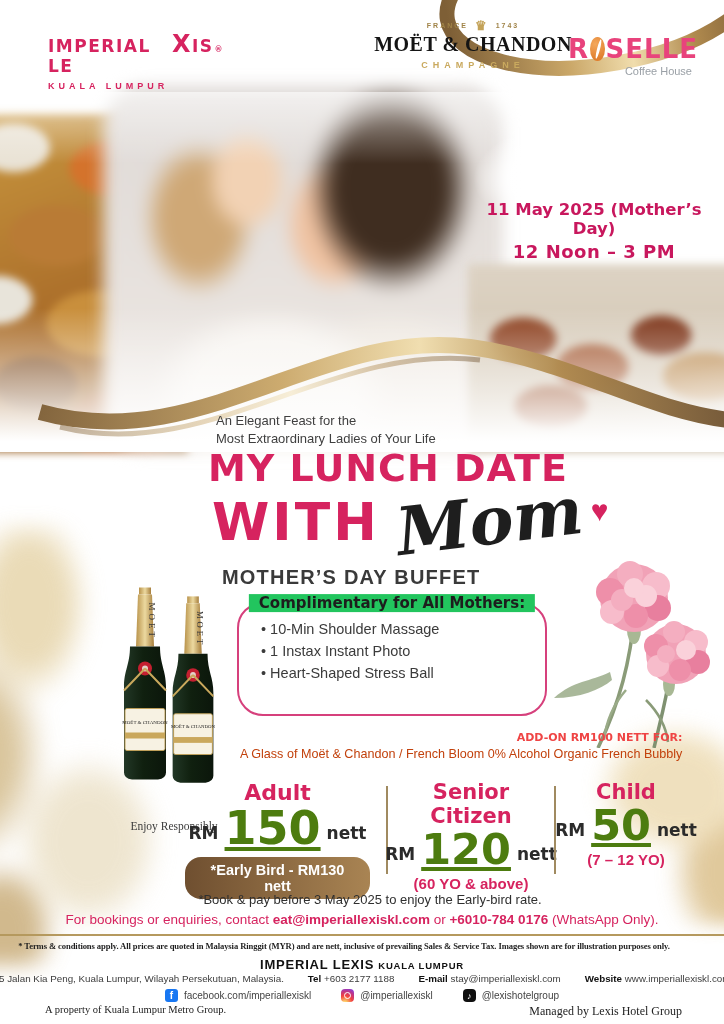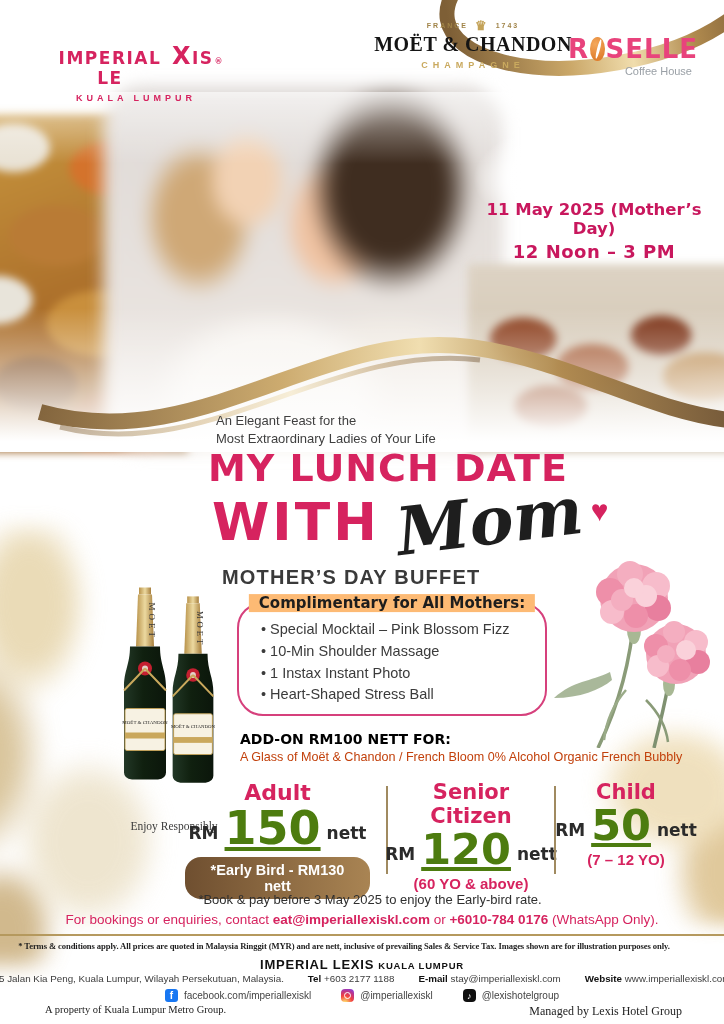--- a/index.html
+++ b/index.html
@@ -14,21 +14,21 @@
       radial-gradient(100px 120px at 48% 72%, #e9ddc0 0 45%, transparent 75%),
       radial-gradient(80px 100px at 22% 92%, #c2a268 0 40%, transparent 70%);
     filter:blur(10px);opacity:.75;}
   .satin{position:absolute;right:-60px;top:715px;width:240px;height:210px;z-index:1;
     background:
       radial-gradient(110px 90px at 55% 35%, #ecd9ae 0 45%, transparent 75%),
       radial-gradient(95px 120px at 80% 75%, #d9bc84 0 40%, transparent 72%);
     filter:blur(9px);opacity:.8;}
 
   
-  .logo-imperial{position:absolute;left:48px;top:36px;width:176px;text-align:center;z-index:7;color:#d6235f;margin-top:12px;}
+  .logo-imperial{position:absolute;left:48px;top:36px;width:176px;text-align:left;z-index:7;color:#d6235f;}
   .li-name{font-family:"DejaVu Sans",sans-serif;font-weight:bold;font-size:17px;letter-spacing:1.5px;
            display:flex;align-items:baseline;justify-content:center;}
   .li-x{font-size:24px;line-height:14px;}
   .li-reg{font-size:8px;vertical-align:super;margin-left:1px;}
   .li-city{margin-top:5px;font-weight:bold;font-size:9px;letter-spacing:4px;}
   .logo-moet{position:absolute;left:366px;top:20px;width:214px;text-align:center;z-index:7;}
   .moet-top{display:flex;align-items:center;justify-content:center;gap:7px;
             font-size:7px;font-weight:bold;color:#a08347;letter-spacing:2px;}
   .crown{color:#c3a258;font-size:13px;line-height:11px;}
   .moet-name{margin-top:2px;font-family:"Liberation Serif",serif;font-weight:bold;font-size:20px;
@@ -91,38 +91,38 @@
   .title2{font-family:"DejaVu Sans",sans-serif;font-weight:bold;font-size:52px;color:#d6235f;letter-spacing:3px;}
   .mom-script{font-family:"DejaVu Serif",serif;font-style:italic;font-weight:bold;font-size:66px;
               color:#1e1e1e;margin-left:16px;margin-top:-10px;transform:rotate(-7deg);}
   .heart{color:#d6235f;font-size:30px;margin-left:8px;margin-top:2px;}
   .subtitle{position:absolute;left:222px;top:566px;z-index:7;font-weight:bold;font-size:20px;
             letter-spacing:1.2px;color:#3a3a3a;}
 
   
   .comp-box{position:absolute;left:237px;top:602px;width:306px;height:110px;z-index:7;
             border:2px solid #d6407c;border-radius:26px;background:rgba(255,255,255,.75);}
-  .comp-head{position:absolute;left:50%;top:0;transform:translate(-50%,-55%);background:#fdba74;
+  .comp-head{position:absolute;left:50%;top:0;transform:translate(-50%,-55%);background:#22c55e;
              padding:0 10px;font-family:"DejaVu Sans",sans-serif;font-weight:bold;font-size:15px;
              color:#1d1d1d;white-space:nowrap;}
   .comp-list{margin:0;padding:15px 0 0 22px;list-style:none;}
   .comp-list li{font-size:14.5px;color:#3b3b3b;line-height:1.5;}
   .comp-list li::before{content:"• ";}
 
   
   .bottles{position:absolute;left:116px;top:586px;width:112px;height:196px;z-index:7;}
   .bottle2{position:absolute;left:48px;top:6px;transform:scale(.97);}
   .bottle1{position:absolute;left:0;top:0;z-index:2;}
   .bottles-caption{position:absolute;left:96px;top:820px;width:156px;text-align:center;z-index:7;
                    font-family:"Liberation Serif",serif;font-size:11.5px;color:#3c3c3c;}
   .flowers{position:absolute;right:-6px;top:550px;width:192px;height:198px;z-index:6;}
 
   
   .addon{position:absolute;left:240px;top:731px;z-index:7;}
-  .addon-head{font-family:"DejaVu Sans",sans-serif;font-weight:bold;font-size:14px;color:#000000;}
+  .addon-head{font-family:"DejaVu Sans",sans-serif;font-weight:bold;font-size:11px;color:#ef4444;text-align:right;}
   .addon-detail{margin-top:3px;font-size:12.6px;color:#c2410c;white-space:nowrap;}
 
   
   .price-col{position:absolute;top:780px;text-align:center;z-index:7;}
   .price-adult{left:185px;width:185px;}
   .price-senior{left:396px;width:150px;}
   .price-child{left:560px;width:132px;}
   .p-label{font-family:"DejaVu Sans",sans-serif;font-weight:bold;font-size:21px;color:#d6235f;}
   .price-adult .p-label{font-size:22px;text-align:center;}
   .p-row{display:flex;justify-content:center;align-items:flex-end;gap:6px;margin-top:2px;}
@@ -253,21 +253,20 @@
   <div class="title2row">
     <span class="title2">WITH</span>
     <span class="mom-script">Mom</span>
     <span class="heart">♥</span>
   </div>
   <div class="subtitle">MOTHER’S DAY BUFFET</div>
 
   <div class="comp-box">
     <div class="comp-head">Complimentary for All Mothers:</div>
     <ul class="comp-list">
-      <li>Special Mocktail – Pink Blossom Fizz</li>
       <li>10-Min Shoulder Massage</li>
       <li>1 Instax Instant Photo</li>
       <li>Heart-Shaped Stress Ball</li>
     </ul>
   </div>
 
   <div class="bottles">
     <svg class="bottle2" width="58" height="196" viewBox="0 0 58 195">
       <rect x="23" y="1" width="12" height="7" fill="url(#foilGrad)"></rect>
       <path d="M22 8 h14 l2 52 h-18 z" fill="url(#foilGrad)"></path>

